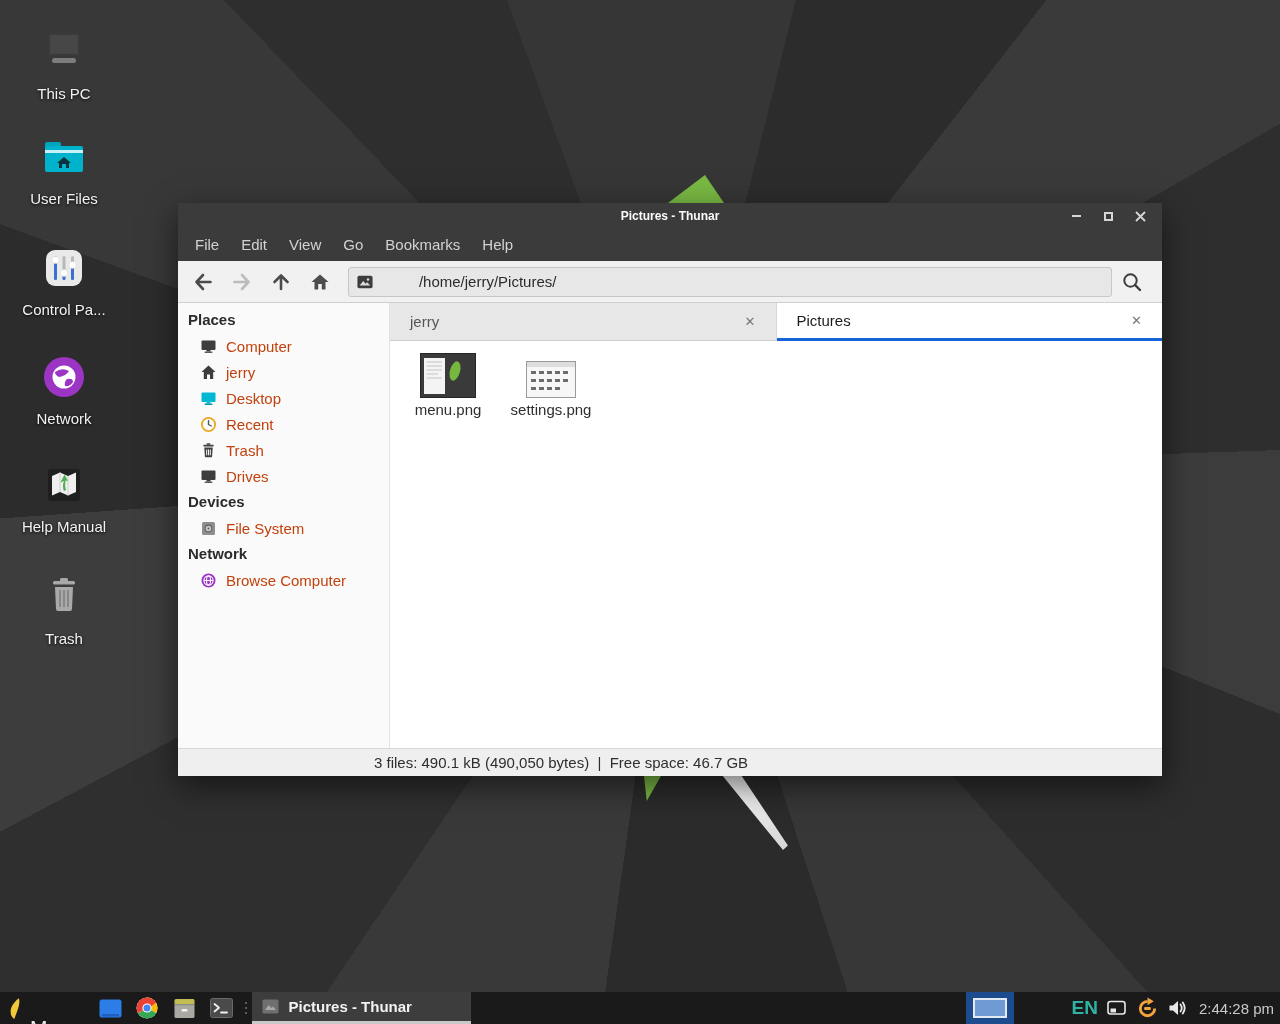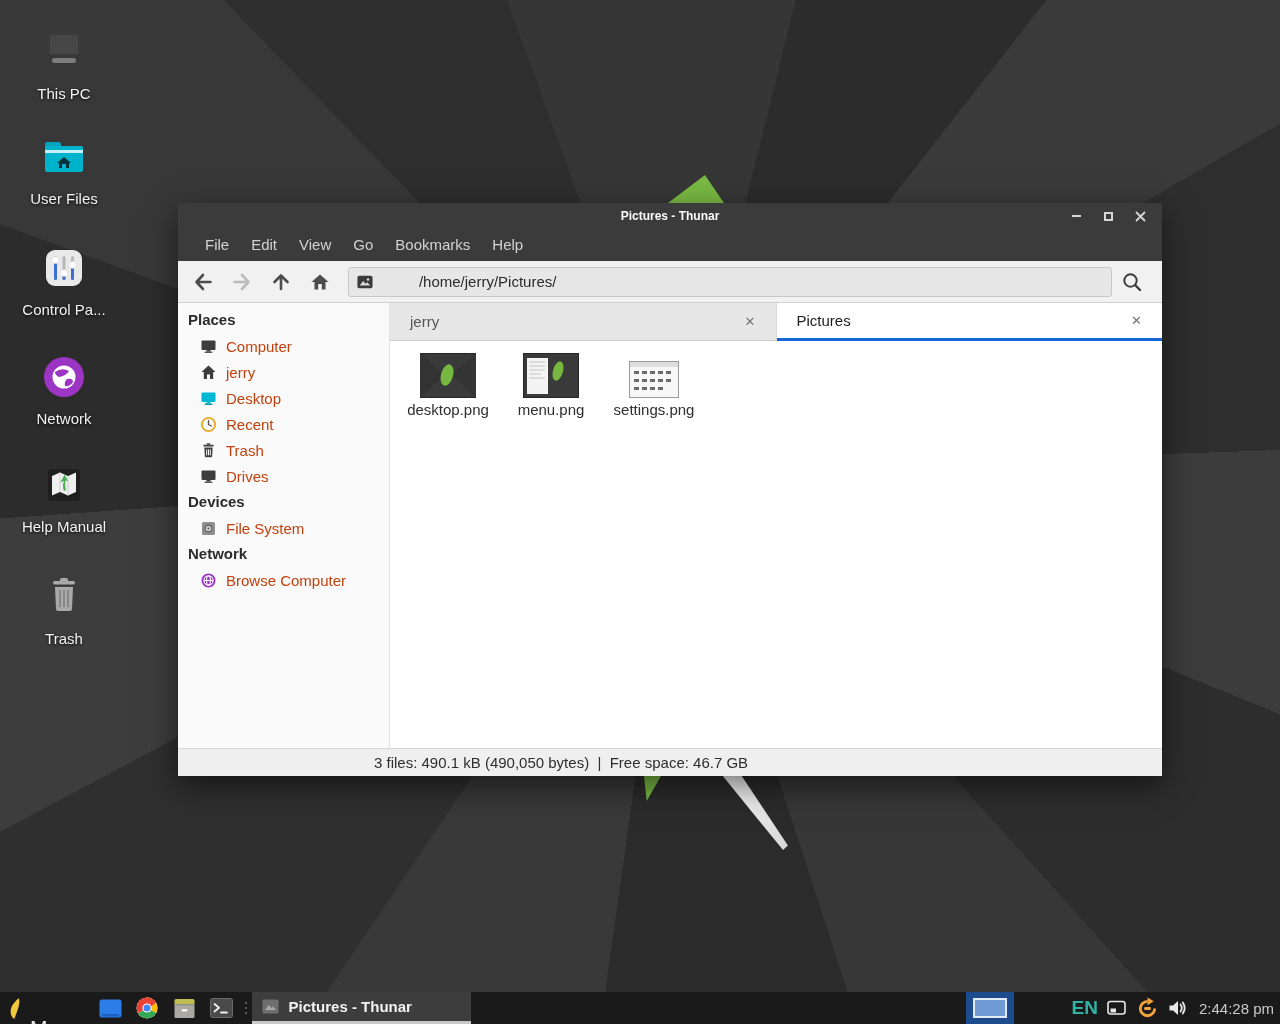--- a/index.html
+++ b/index.html
@@ -31,21 +31,21 @@
   #win { position:absolute; left:178px; top:203px; width:984px; height:573px;
          box-shadow:0 10px 30px rgba(0,0,0,.55); display:flex; flex-direction:column; }
   .titlebar { height:26px; background:#3b3b3b; position:relative; flex:none;
               display:flex; align-items:center; justify-content:center; }
   .titlebar .wtitle { font-size:12px; font-weight:bold; color:#fafafa; }
   .wcontrols { position:absolute; right:6px; top:0; height:26px; display:flex; }
   .wbtn { width:32px; height:26px; display:flex; align-items:center; justify-content:center; background:none; border:none; }
   .min-glyph { width:9px; height:2px; background:#d6d6d6; display:block; }
   .max-glyph { width:9px; height:9px; border:2px solid #d6d6d6; display:block; }
 
-  .menubar { height:32px; background:#3b3b3b; display:flex; padding-left:16px; flex:none; }
+  .menubar { height:32px; background:#3b3b3b; display:flex; padding-left:6px; flex:none; }
   .menuitem { font-size:15px; color:#d2d2d2; padding:0 11px; line-height:32px; cursor:default; }
 
   .toolbar { height:42px; background:#f1f1f1; border-bottom:1px solid #cfcfcf;
              display:flex; align-items:center; padding:0 10px 0 6px; flex:none; }
   .tbtn { width:39px; height:34px; border:none; background:none; display:flex; align-items:center; justify-content:center; }
   .pathbar { margin-left:9px; width:770px; height:30px; background:#e7e7e7; border:1px solid #c7c7c7;
              border-radius:3px; display:flex; align-items:center; padding:0 8px;gap:39px; }
   .pathbar .pathtext { font-size:15px; color:#2c2c2c; margin-left:7px; white-space:nowrap; }
   .searchbtn { margin-left:auto; width:40px; height:34px; border:none; background:none;
                display:flex; align-items:center; justify-content:center; }
@@ -304,31 +304,20 @@
           <span>jerry</span>
           <button class="tabclose">✕</button>
         </div>
         <div class="tab active">
           <span>Pictures</span>
           <button class="tabclose">✕</button>
         </div>
       </div>
 
       <div class="files">
-        <div class="fitem">
-          <span class="fthumb">
-            <svg width="56" height="45" viewBox="0 0 56 45">
-              <rect x="0.5" y="0.5" width="55" height="44" fill="#3a3a3a" stroke="#262626"></rect>
-              <path d="M0 0 L24 22 L0 45 Z" fill="#333333"></path>
-              <path d="M56 0 L32 22 L56 45 Z" fill="#343434"></path>
-              <ellipse cx="27" cy="22" rx="6" ry="11" fill="#76b83f" transform="rotate(16 27 22)"></ellipse>
-            </svg>
-          </span>
-          <span class="fname">desktop.png</span>
-        </div>
         <div class="fitem">
           <span class="fthumb">
             <svg width="56" height="45" viewBox="0 0 56 45">
               <rect x="0.5" y="0.5" width="55" height="44" fill="#3a3a3a" stroke="#262626"></rect>
               <rect x="4" y="5" width="21" height="36" fill="#f4f4f4"></rect>
               <path d="M6.5 9 H22 M6.5 13 H22 M6.5 17 H22 M6.5 21 H18 M6.5 25 H22" stroke="#c4c4c4" stroke-width="1.1"></path>
               <ellipse cx="35" cy="18" rx="5" ry="10" fill="#76b83f" transform="rotate(16 35 18)"></ellipse>
             </svg>
           </span>
           <span class="fname">menu.png</span>

